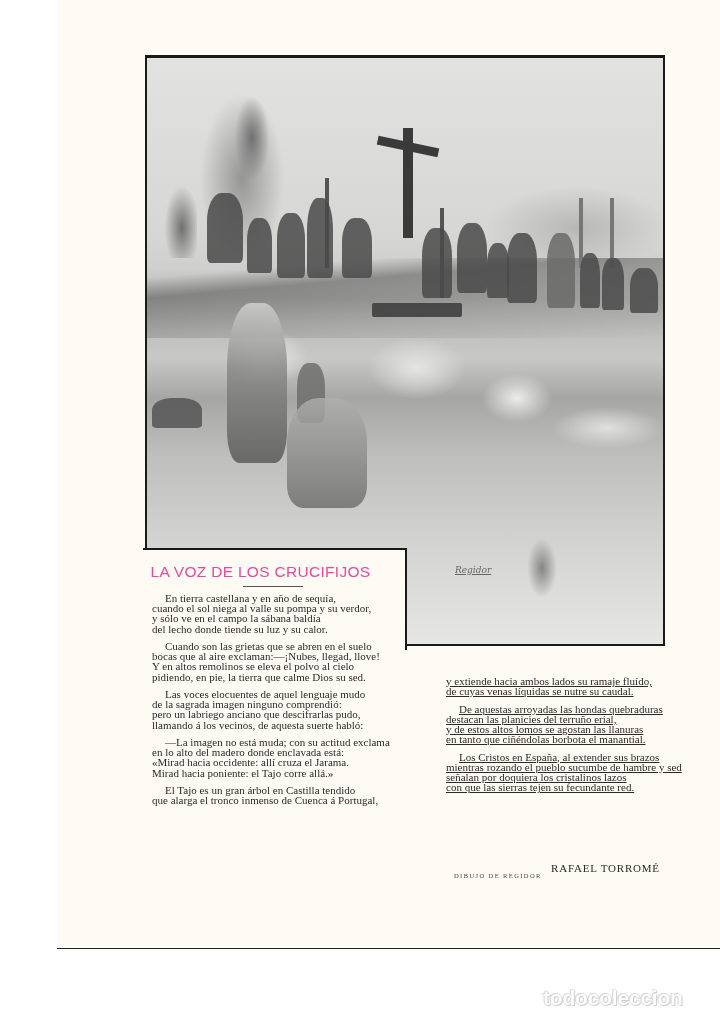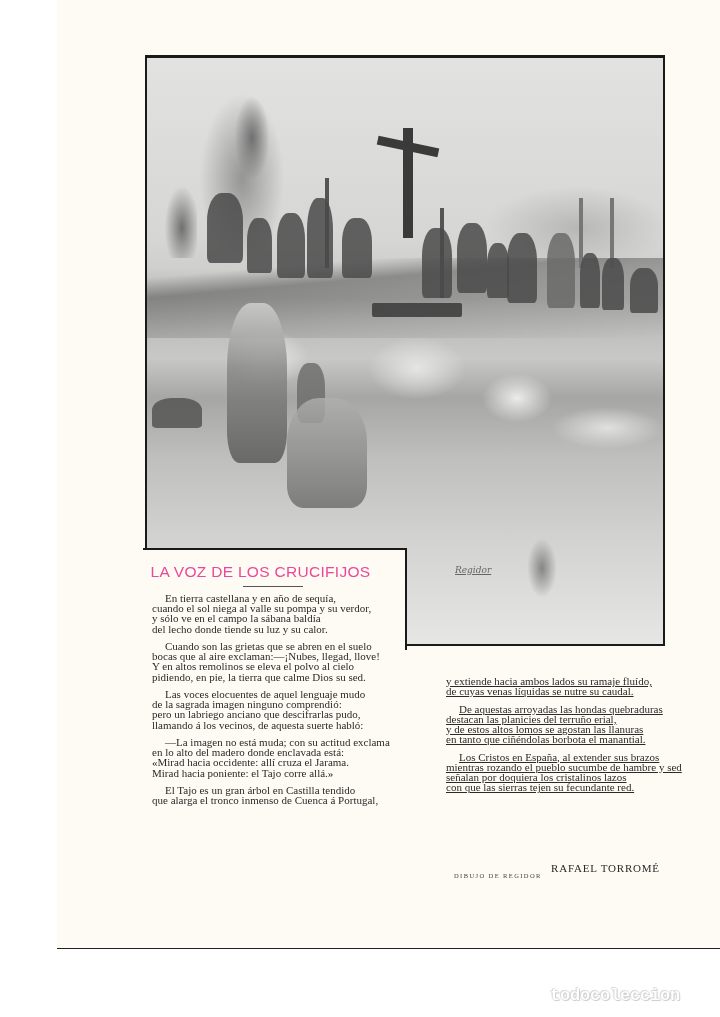--- a/index.html
+++ b/index.html
@@ -32,21 +32,21 @@
   .title{position:absolute;left:133px;top:563px;width:255px;text-align:center;font-size:15.5px;letter-spacing:.3px;color:#ec4899;font-family:Liberation Sans, sans-serif;}
   .rule{position:absolute;left:243px;top:586px;width:60px;height:1px;background:#555;}
   .col{position:absolute;font-family:"Liberation Serif",serif;font-size:11px;line-height:10.2px;color:#2a2a2a;}
   .col-left{left:152px;top:593px;width:255px;}
   .col-right{left:446px;top:676px;width:260px;text-decoration:underline;}
   .stanza{margin:0 0 7.2px 0;}
   .line{display:block;white-space:nowrap;}
   .line.first{text-indent:13px;}
   .author{position:absolute;left:551px;top:862px;font-family:"Liberation Serif",serif;font-size:11px;letter-spacing:.8px;color:#2a2a2a;}
   .credit{position:absolute;left:454px;top:872px;font-family:"Liberation Serif",serif;font-size:6.5px;letter-spacing:1.4px;color:#444;}
-  .watermark{position:absolute;left:543px;top:986px;font-family:Liberation Mono, monospace;font-weight:bold;font-size:17px;color:#fff;letter-spacing:-.2px;text-shadow:0 0 1px #bbb,0 0 2px #ccc,1px 1px 0 #d5d5d5,-1px -1px 0 #e5e5e5;margin-left:7px;}
+  .watermark{position:absolute;left:543px;top:986px;font-family:Liberation Sans, sans-serif;font-weight:bold;font-size:21px;color:#fff;letter-spacing:-.2px;text-shadow:0 0 1px #bbb,0 0 2px #ccc,1px 1px 0 #d5d5d5,-1px -1px 0 #e5e5e5;}
 </style>
 </head>
 <body>
 
 <div class="page"></div>
 
 <div class="illus">
   <div class="tree"></div>
   <div class="tree" style="left:10px;top:120px;width:40px;height:80px;"></div>
   <div class="ridge"></div>

